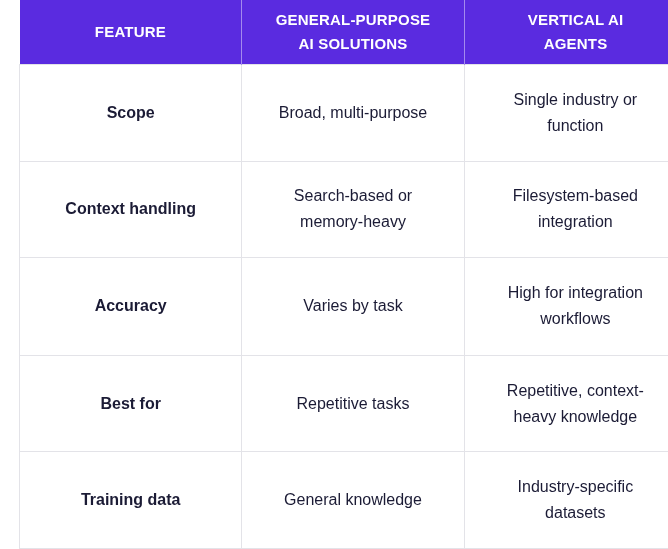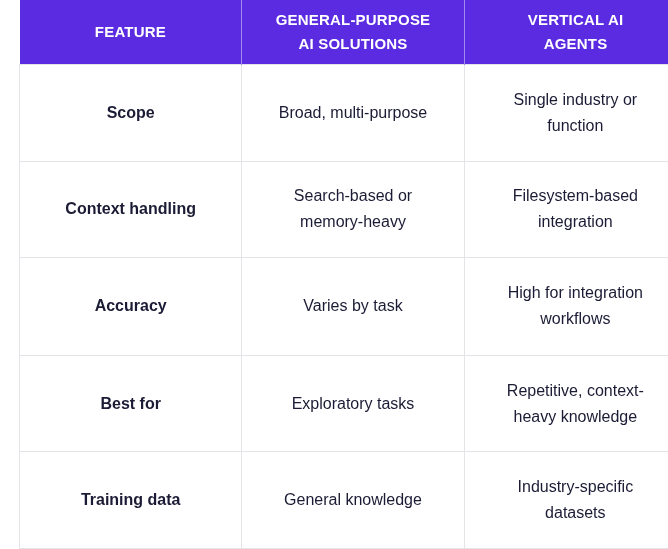--- a/index.html
+++ b/index.html
@@ -92,21 +92,21 @@
         <td>Search-based or memory-heavy</td>
         <td>Filesystem-based integration</td>
       </tr>
       <tr>
         <td class="feature">Accuracy</td>
         <td>Varies by task</td>
         <td>High for integration workflows</td>
       </tr>
       <tr>
         <td class="feature">Best for</td>
-        <td>Exploratory tasks</td>
+        <td>Repetitive tasks</td>
         <td>Repetitive, context-heavy knowledge</td>
       </tr>
       <tr>
         <td class="feature">Training data</td>
         <td>General knowledge</td>
         <td>Industry-specific datasets</td>
       </tr>
     </tbody>
   </table>
 </div>

